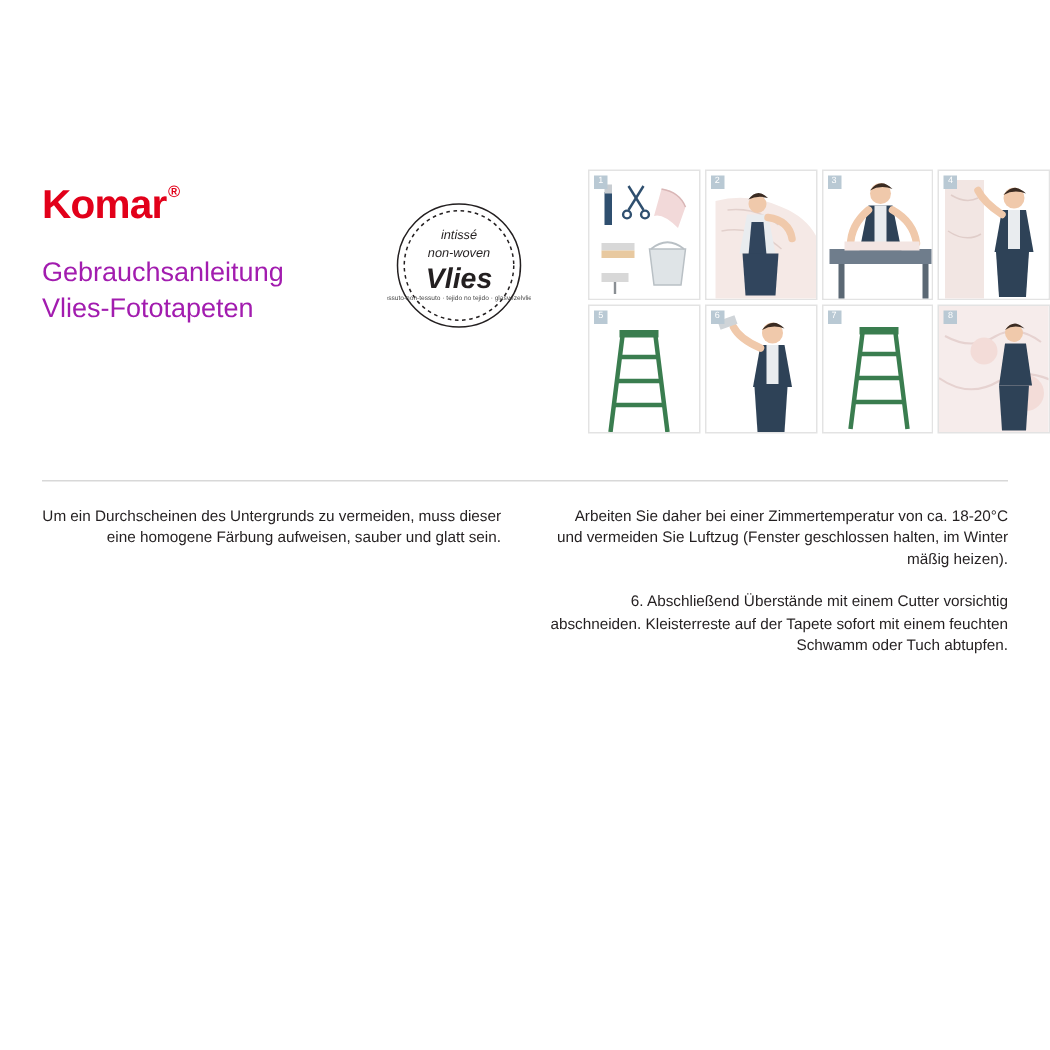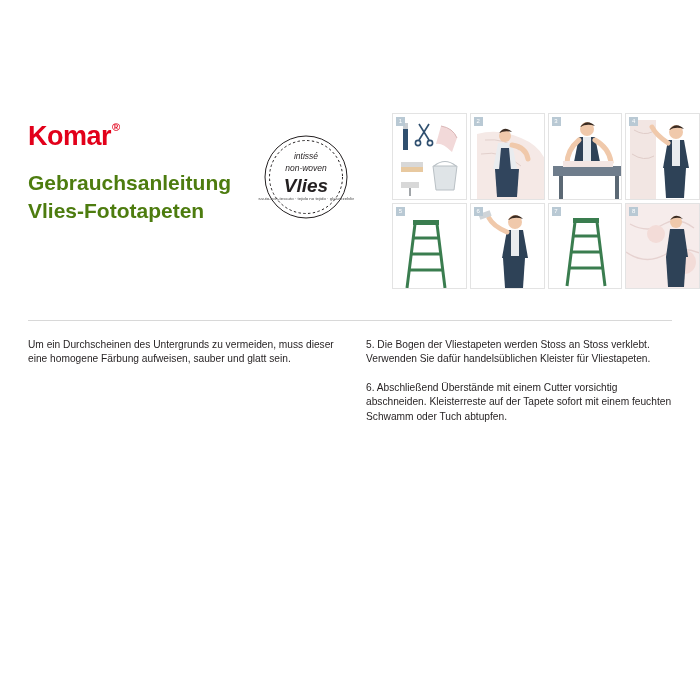--- a/index.html
+++ b/index.html
@@ -50,24 +50,24 @@
   }
   .brand .reg {
     font-size: 11px;
     vertical-align: super;
     position: relative;
     top: -4px;
     left: 1px;
   }
   .title {
     margin-top: 19px;
-    font-size: 21px;
-    font-weight: bold;
+    font-size: 18px;
+    font-weight: normal;
     line-height: 1.35;
-    color: #4d7c0f;
+    color: #a21caf;
   }
 
   
   .seal {
     position: absolute;
     left: 230px;
     top: 16px;
     width: 96px;
     height: 96px;
   }
@@ -151,21 +151,21 @@
     gap: 32px;
   }
   .col {
     width: 306px;
   }
   .col p {
     margin: 0 0 14px 0;
     font-size: 10.2px;
     line-height: 1.42;
     color: #231f20;
-    text-align: left;
+    text-align: right;
   }
   .col p.intro {
     margin-bottom: 17px;
   }
 </style>
 </head>
 <body>
 
 <div class="page">
 
@@ -343,18 +343,18 @@
     </div>
   </div>
 
   <div class="divider"></div>
 
   <div class="columns">
     <div class="col">
       <p class="intro">Um ein Durchscheinen des Untergrunds zu vermeiden, muss dieser eine homogene Färbung aufweisen, sauber und glatt sein.</p>
     </div>
     <div class="col">
-      <p>5. Die Bogen der Vliestapeten werden Stoss an Stoss verklebt. Verwenden Sie dafür handelsüblichen Kleister für Vliestapeten.</p>
+      <p>Arbeiten Sie daher bei einer Zimmertemperatur von ca. 18-20°C und vermeiden Sie Luftzug (Fenster geschlossen halten, im Winter mäßig heizen).</p>
       <p>6. Abschließend Überstände mit einem Cutter vorsichtig abschneiden. Kleisterreste auf der Tapete sofort mit einem feuchten Schwamm oder Tuch abtupfen.</p>
     </div>
   </div>
 
 </div>
 
 </body></html>

